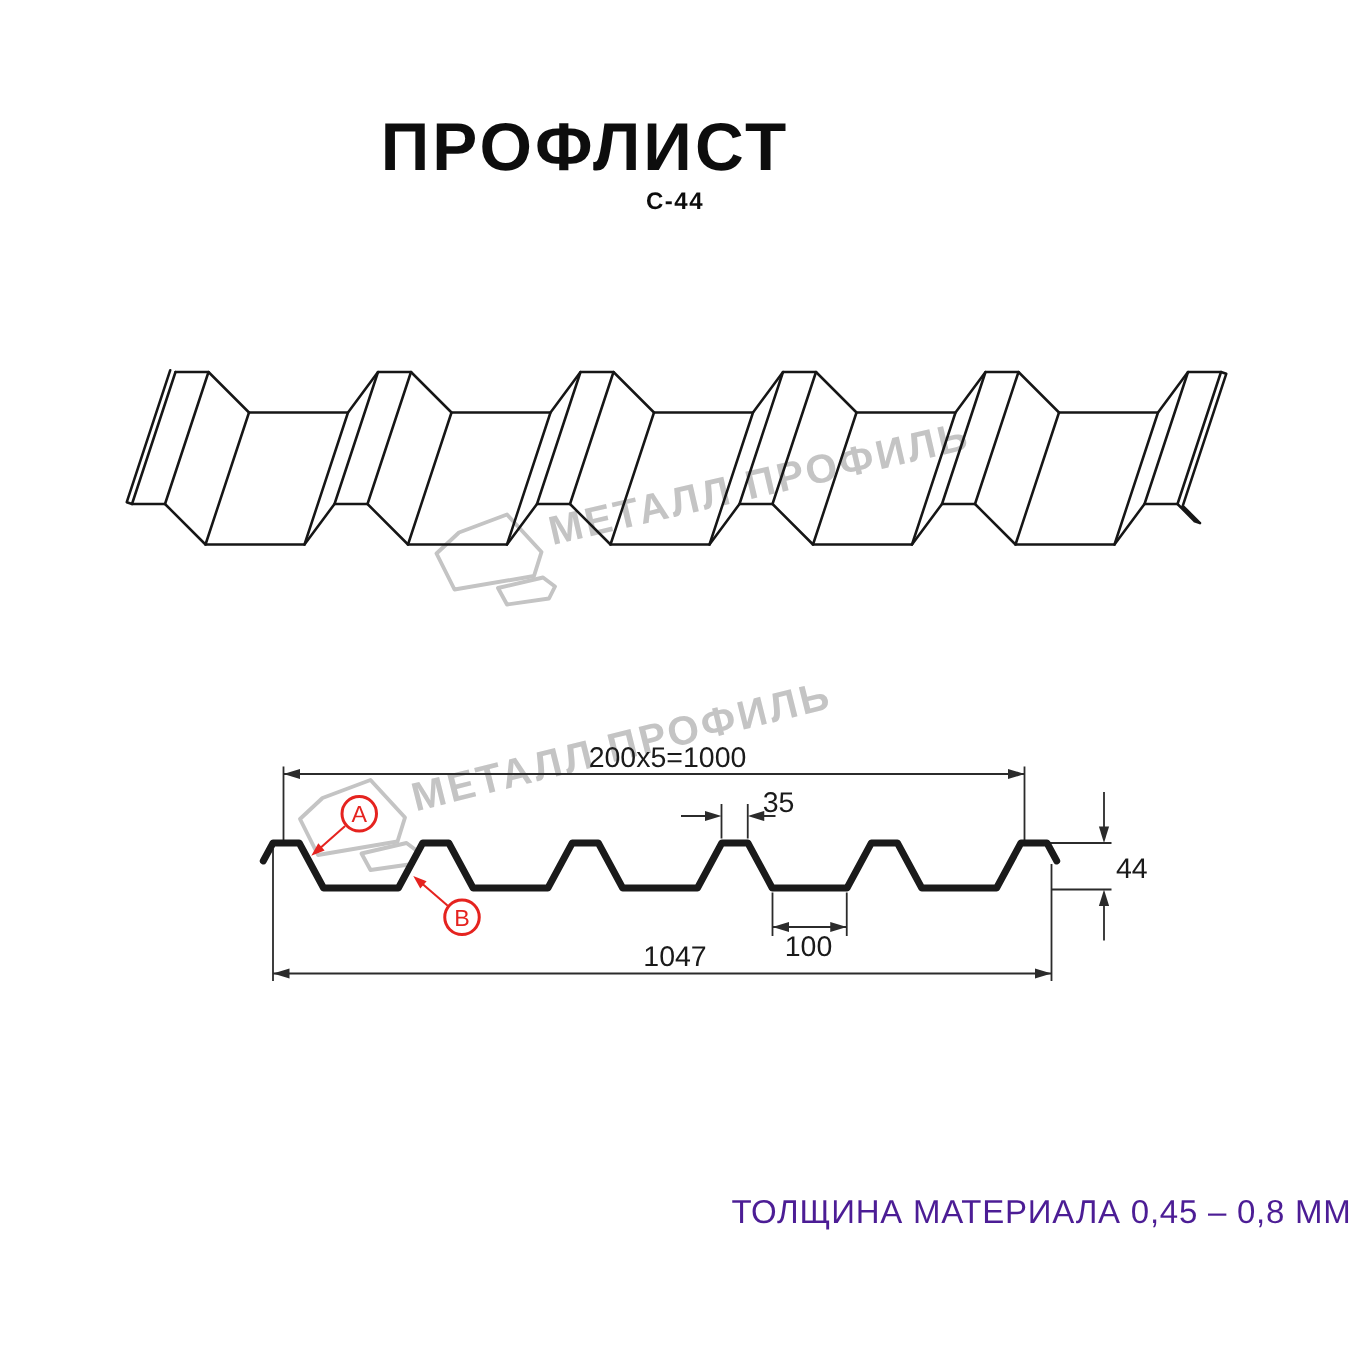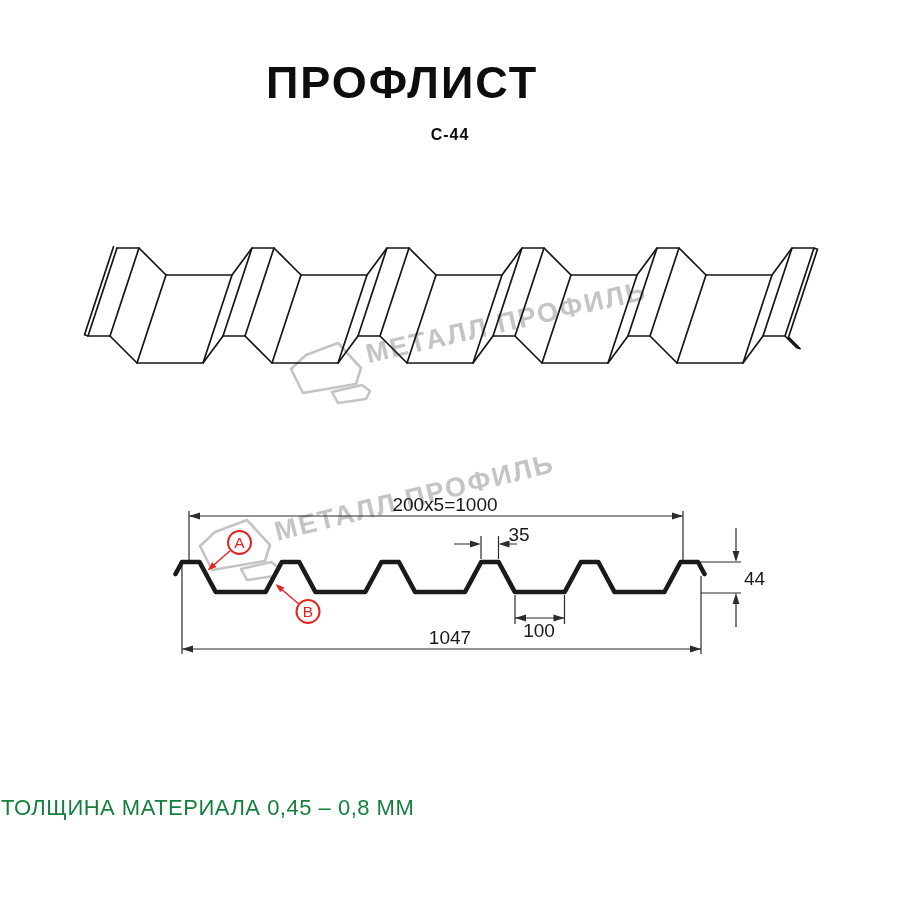--- a/index.html
+++ b/index.html
@@ -1,30 +1,30 @@
 <!DOCTYPE html>
 <html><head>
 <meta charset="utf-8">
 <style>
   html,body{margin:0;padding:0;background:#ffffff;}
   .page{
     position:relative;width:900px;height:900px;background:#ffffff;overflow:hidden;
     font-family:"Liberation Sans","DejaVu Sans",sans-serif;
   }
   .title{
-    position:absolute;top:57px;left:0;width:780px;text-align:center;
-    font-size:45px;font-weight:800;letter-spacing:2px;color:#0d0d0d;padding-left:12px;
+    position:absolute;top:72px;left:0;width:780px;text-align:center;
+    font-size:45px;font-weight:800;letter-spacing:2px;color:#0d0d0d;
   }
   .subtitle{
     position:absolute;top:126px;left:0;width:900px;text-align:center;
     font-size:16px;font-weight:700;letter-spacing:1px;color:#0d0d0d;
   }
   .footer-text{
-    position:absolute;top:795px;left:1px;width:900px;text-align:left;
-    font-size:22px;font-weight:500;letter-spacing:0.5px;color:#15803d;
+    position:absolute;top:795px;left:1px;width:900px;text-align:right;
+    font-size:22px;font-weight:500;letter-spacing:0.5px;color:#4c1d95;
   }
   svg.art{position:absolute;left:0;top:0;}
   .wm-text{
     font-family:"Liberation Sans","DejaVu Sans",sans-serif;
     font-size:27px;font-weight:700;letter-spacing:2px;fill:#c4c4c4;
   }
   .dim-text{
     font-family:"Liberation Sans","DejaVu Sans",sans-serif;
     font-size:19px;fill:#1a1a1a;
   }

